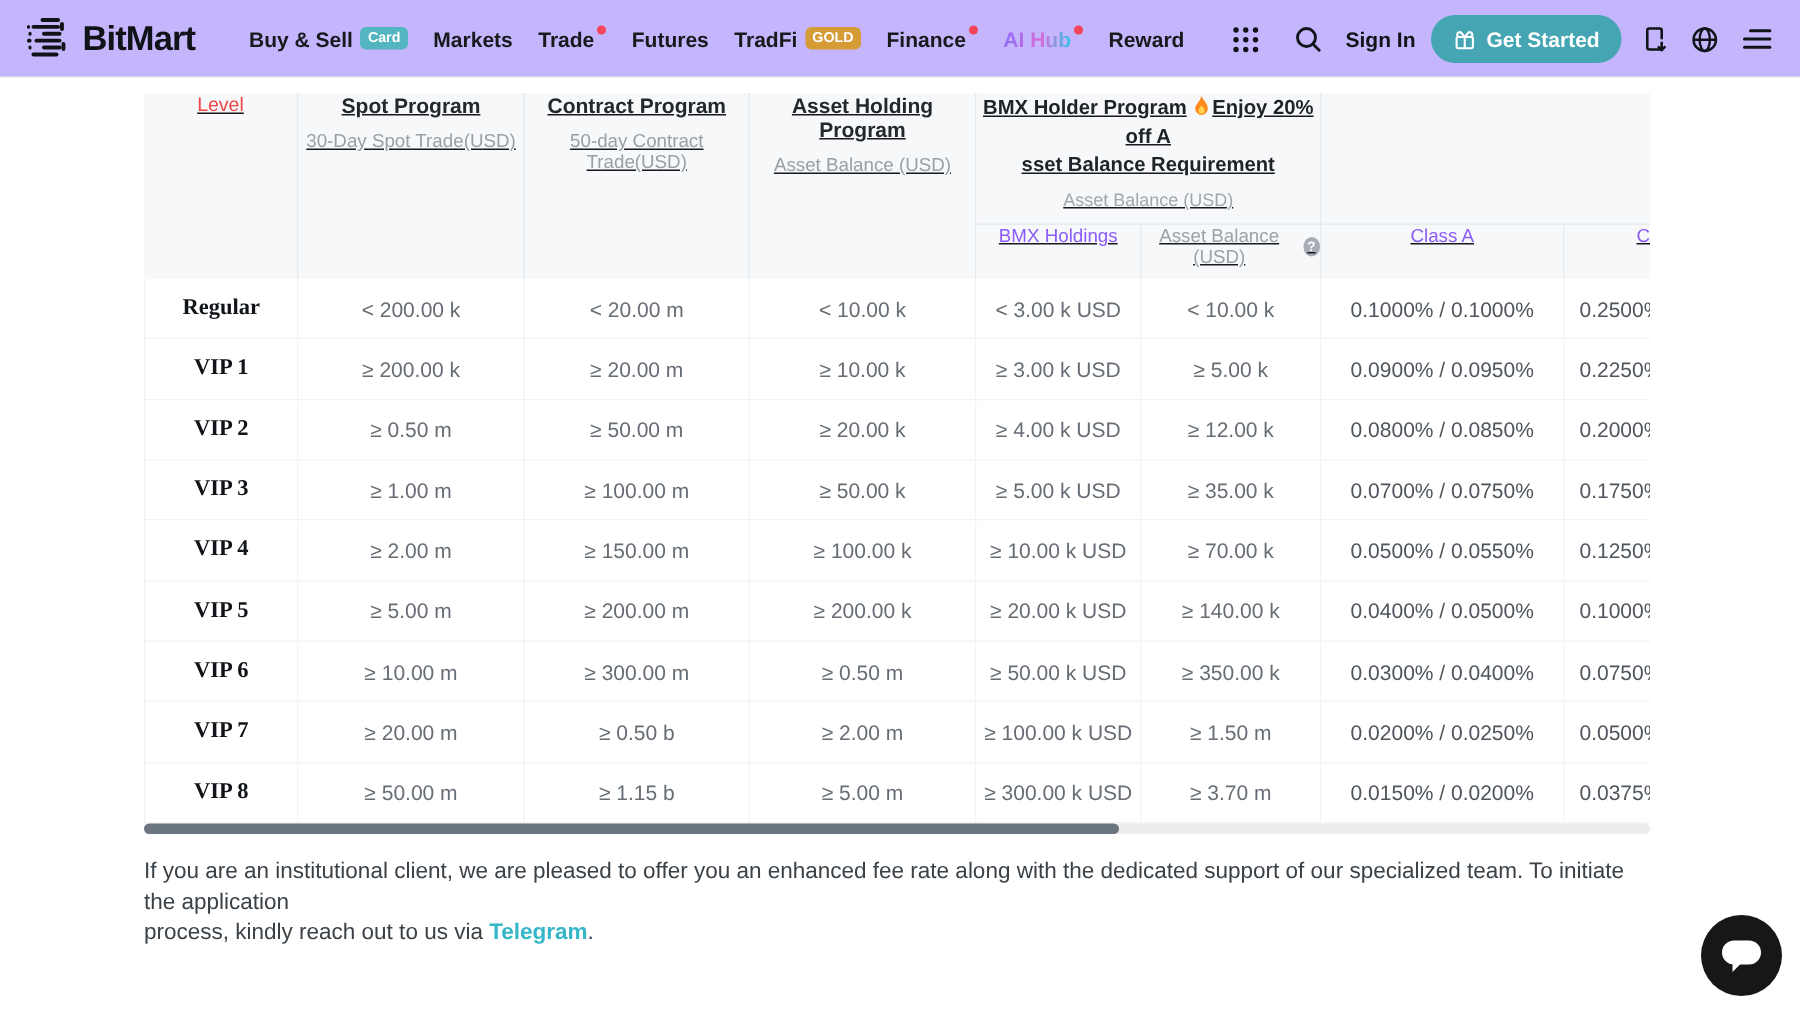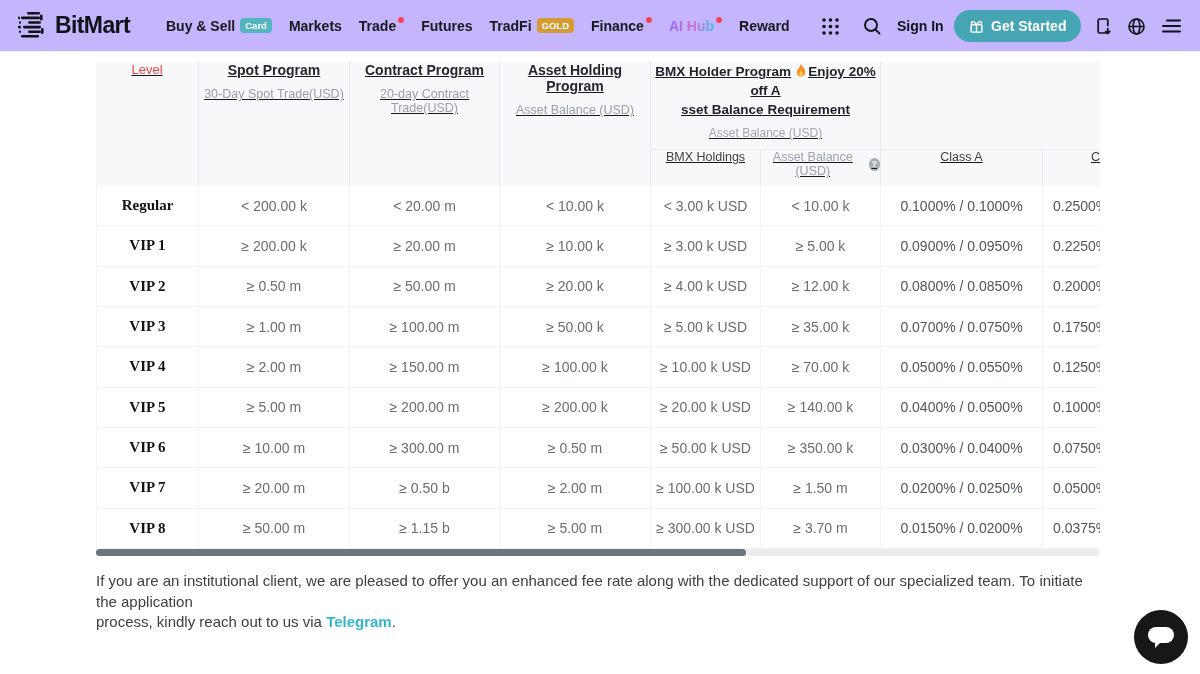--- a/index.html
+++ b/index.html
@@ -35,21 +35,21 @@
   .t-head{ position:relative; width:1097px; height:124px; background:#f7f8fa; border-bottom:1px solid #e8ebee;}
   .hc{ position:absolute; background:#f7f8fa; display:flex; flex-direction:column;
        align-items:center; justify-content:flex-start; text-align:center;text-decoration:underline;}
   .hc.bR{ border-right:1px solid #e8ebee; }
   .hc.bB{ border-bottom:1px solid #e8ebee; }
   .h-level{ font-size:13px; color:#ef4444; }
   .h-title{ font-size:14px; font-weight:700; color:#24282d; }
   .h-sub{ font-size:12.5px; color:#989fa6; margin-top:9px; }
   .bmx-title{ font-size:13.5px; font-weight:700; color:#1e2329; line-height:19px; }
   .bmx-sub{ font-size:12px; color:#a0a7ae; margin-top:7px; }
-  .sub-label{ font-size:12.5px; color:#404040; display:flex; align-items:center; gap:4px;}
+  .sub-label{ font-size:12.5px; color:#8b5cf6; display:flex; align-items:center; gap:4px;}
   .sub-label.lt{ color:#9aa1a8; }
   .info-i{ width:13px; height:13px; border-radius:50%; background:#a7adb4; color:#fff;
            font-size:9px; font-weight:700; display:inline-flex; align-items:center; justify-content:center; cursor:pointer;}
   .t-body{ display:grid; grid-template-columns:103px 151px 150px 151px 110px 120px 162px 150px;
            grid-auto-rows:40.33px; width:1097px; }
   .td{ display:flex; align-items:center; justify-content:center; font-size:14px; color:#666d74;
        border-right:1px solid #f1f3f5; border-bottom:1px solid #f1f3f5; background:#fff; white-space:nowrap;}
   .td.level{ font-family:"Liberation Serif", serif; font-weight:700; font-size:15px; color:#101317;
              border-left:1px solid #f1f3f5;}
   .td.fee{ color:#4e555c; }
@@ -192,21 +192,21 @@
       <div class="t-head">
         <div class="hc bR" style="left:0; top:0; width:103px; height:124px;">
           <span class="h-level">Level</span>
         </div>
         <div class="hc bR" style="left:103px; top:0; width:151px; height:124px;">
           <span class="h-title">Spot Program</span>
           <span class="h-sub">30-Day Spot Trade(USD)</span>
         </div>
         <div class="hc bR" style="left:254px; top:0; width:150px; height:124px;">
           <span class="h-title">Contract Program</span>
-          <span class="h-sub">20-day Contract Trade(USD)</span>
+          <span class="h-sub">50-day Contract Trade(USD)</span>
         </div>
         <div class="hc bR" style="left:404px; top:0; width:151px; height:124px;">
           <span class="h-title">Asset Holding Program</span>
           <span class="h-sub">Asset Balance (USD)</span>
         </div>
 
         <div class="hc bR bB" style="left:555px; top:0; width:230px; height:88px; padding:0 4px;">
           <div class="bmx-title">
             <span>BMX Holder Program</span><span class="flame"><svg width="12" height="14" viewBox="0 0 12 14">
                   <path d="M6 0 C7 3 10.2 4.4 10.2 8.4 A4.2 4.2 0 1 1 1.8 8.4 C1.8 5.4 4.6 4.6 6 0Z" fill="#ff8a1e"></path>

